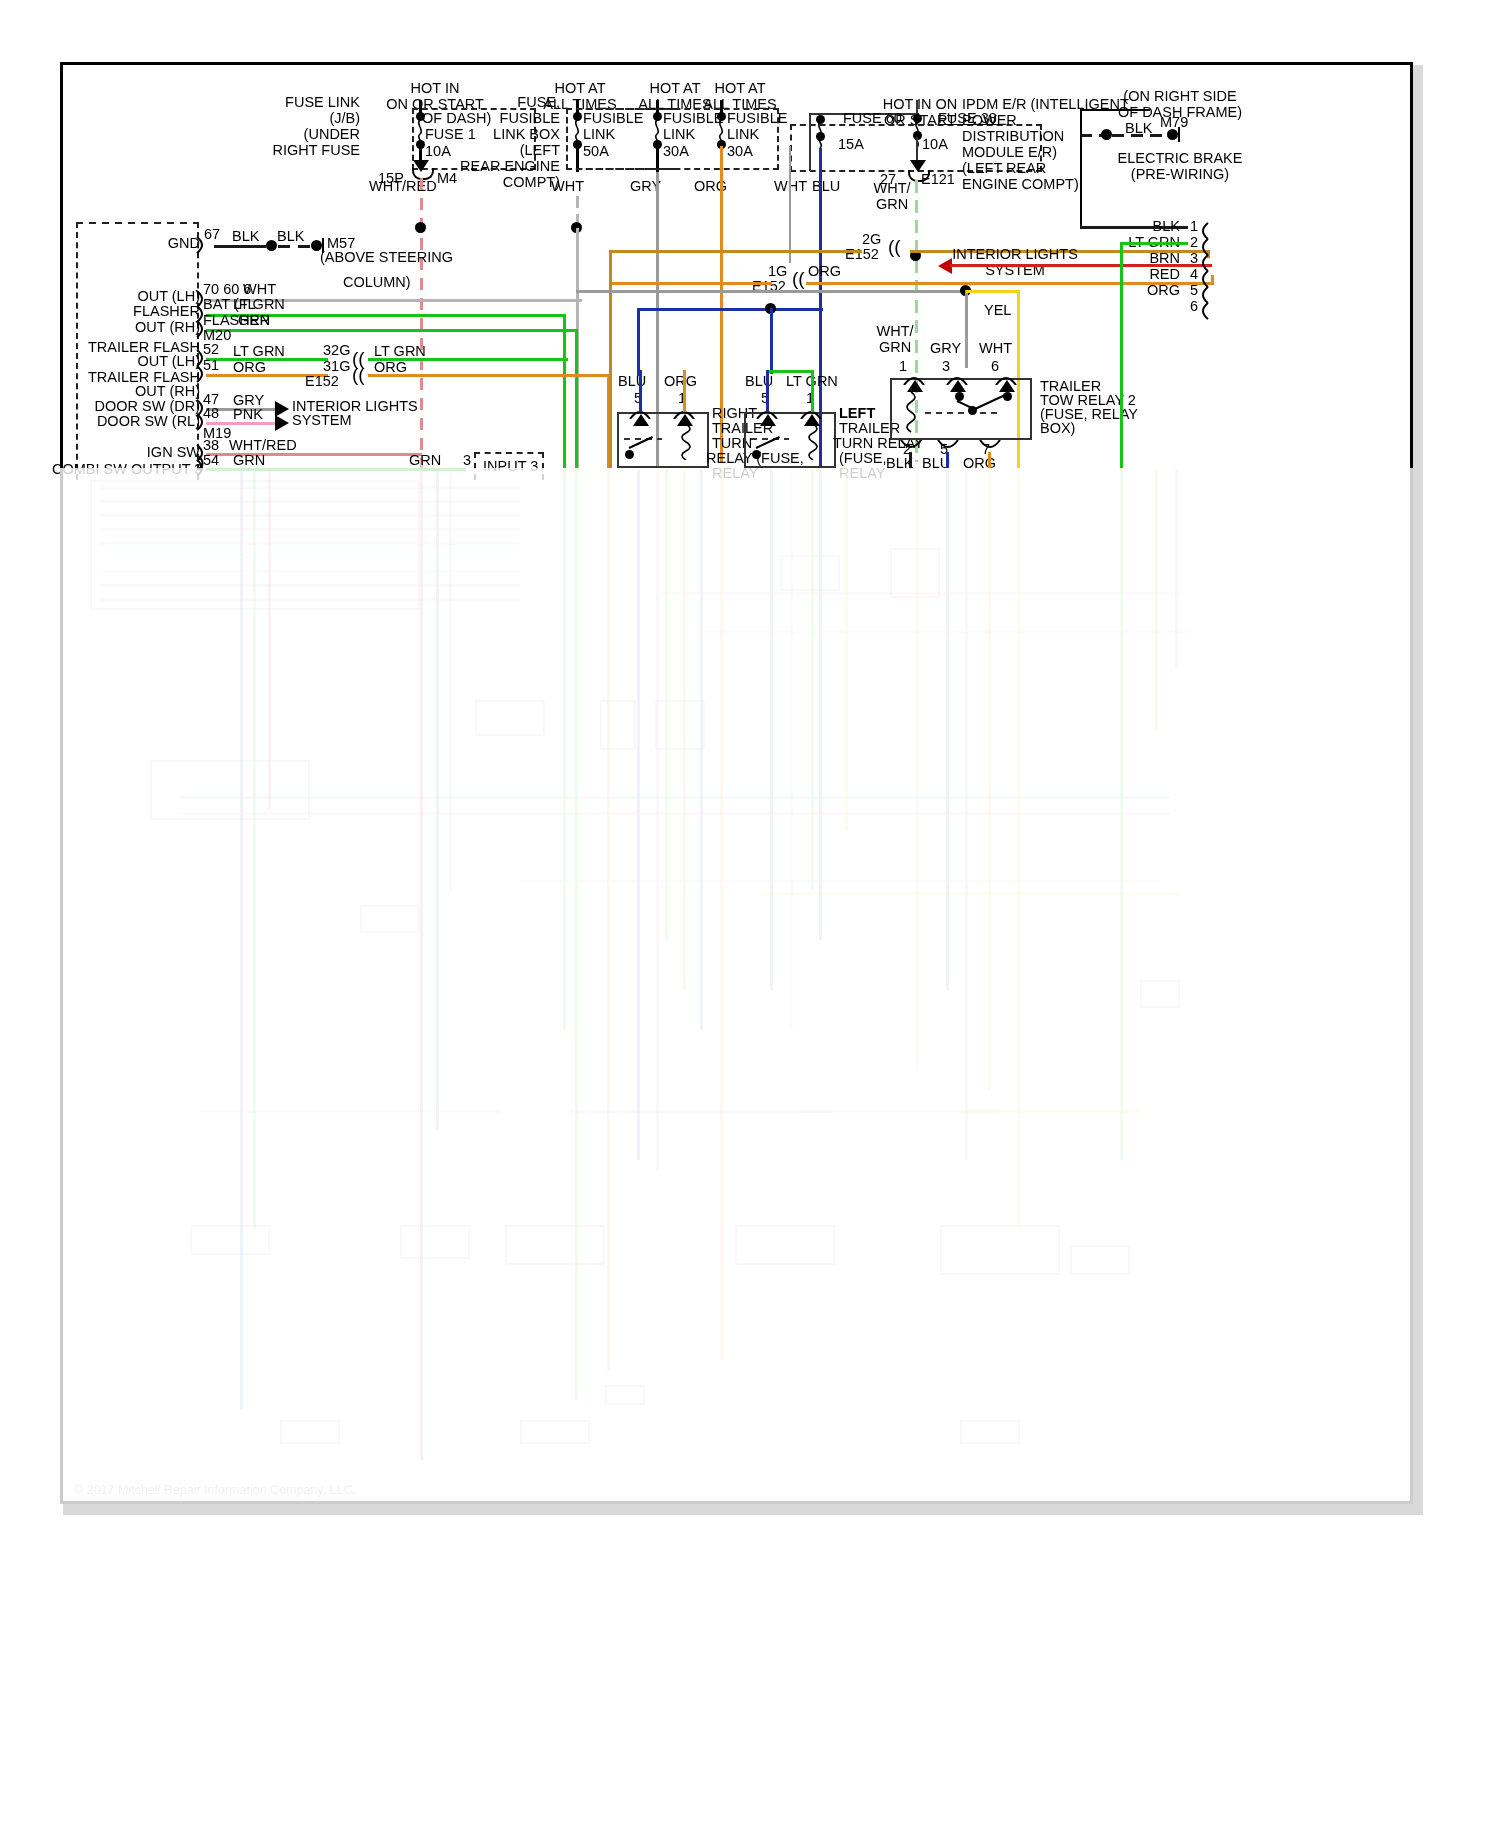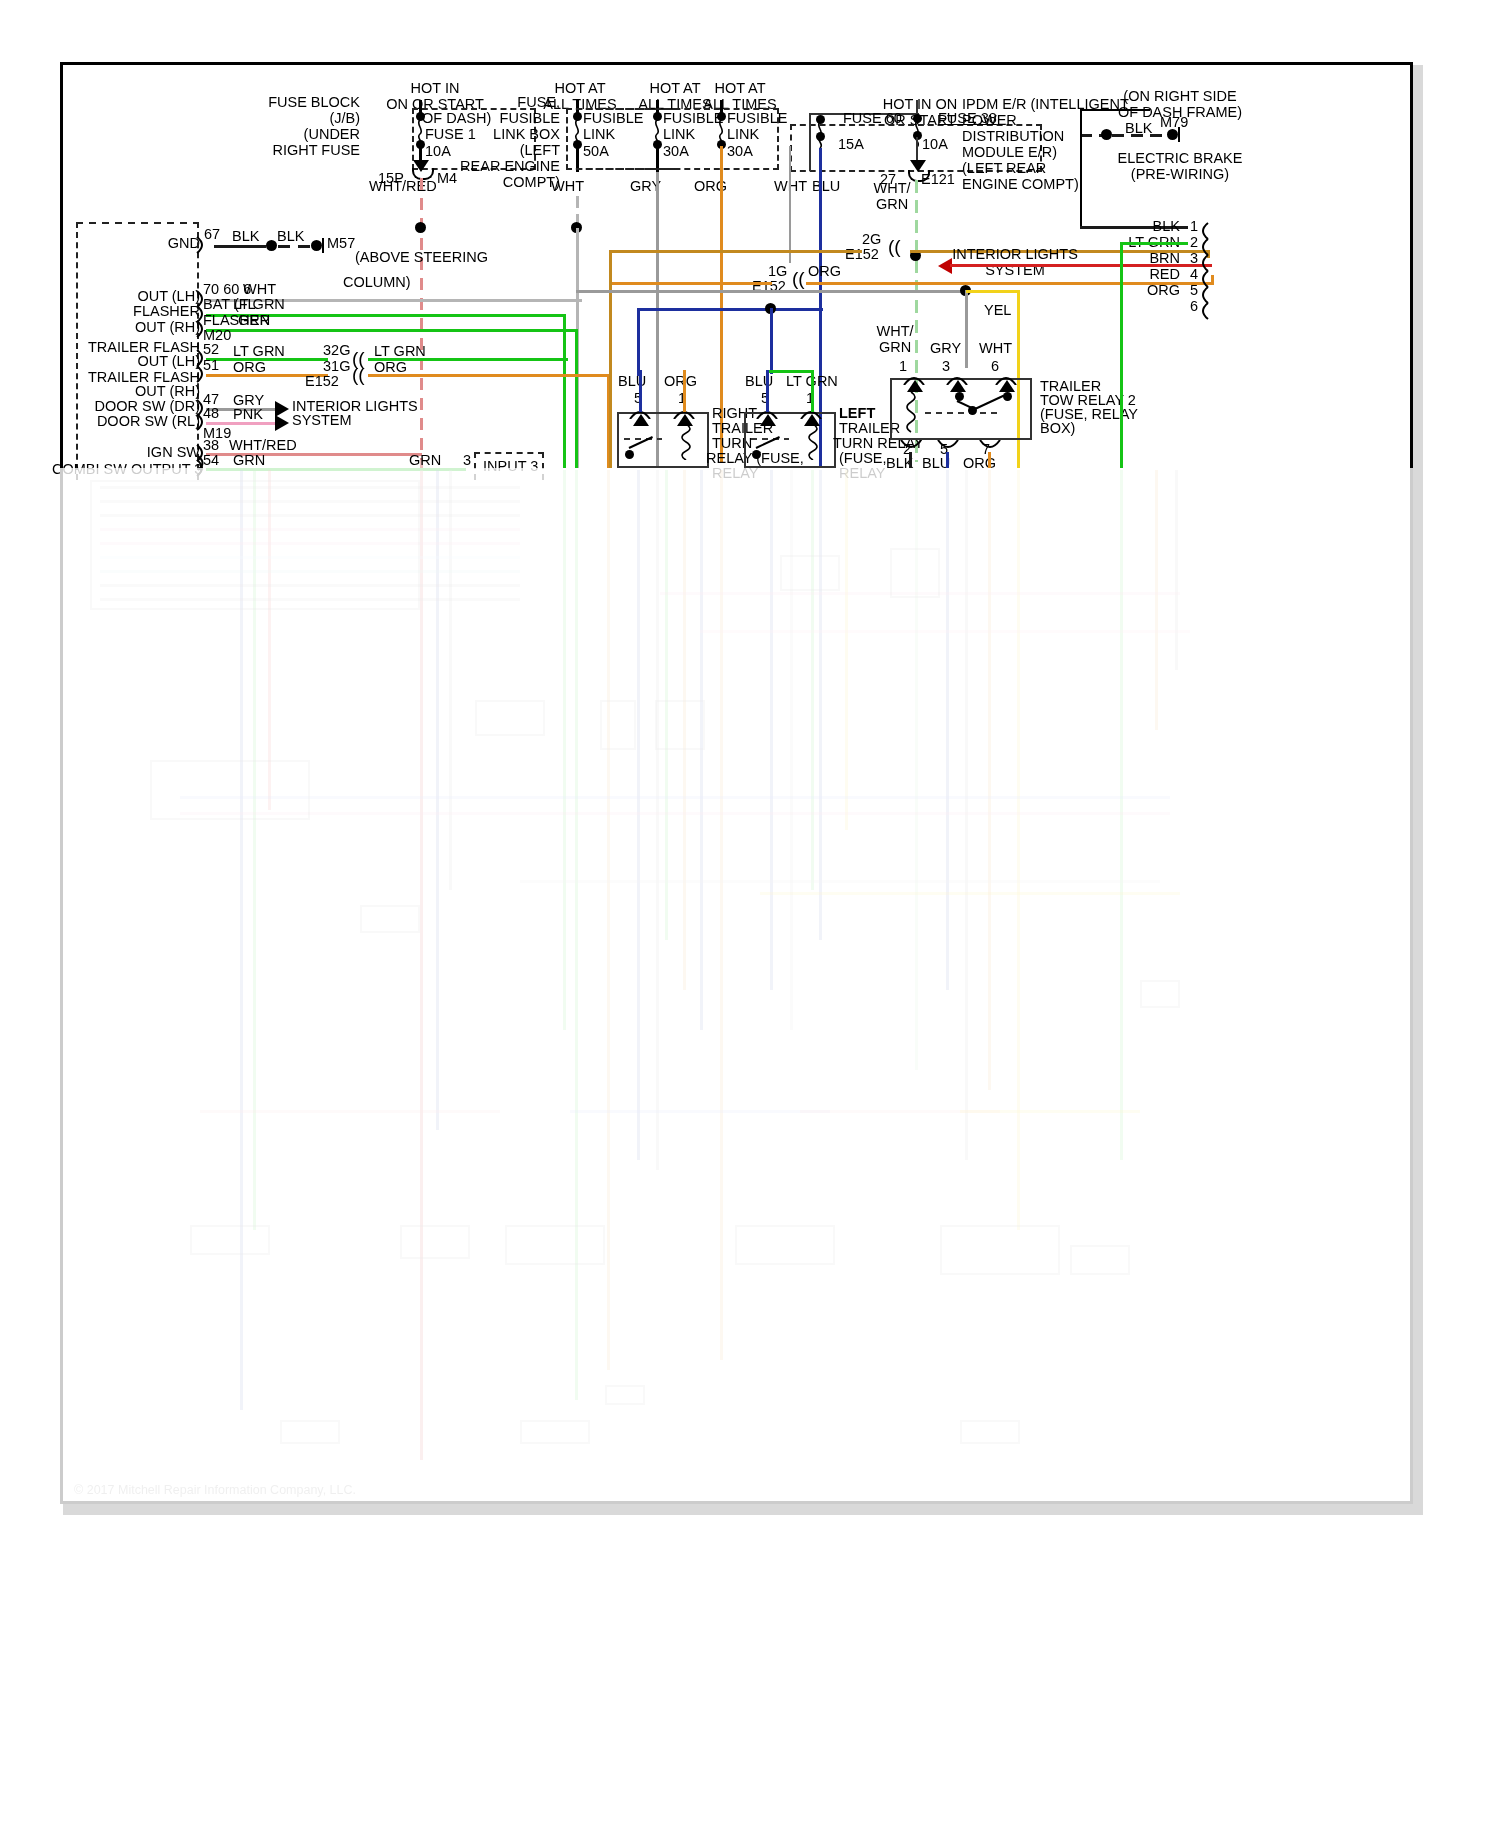--- a/index.html
+++ b/index.html
@@ -55,21 +55,21 @@
 <body>
 
 <div id="root">
 
   <div class="page-shadow"></div>
   <div class="frame-outer"></div>
 
   <div class="t c" style="left:345px;top:80px;width:180px;">HOT IN<br>ON OR START</div>
 
   <div class="dbox" style="left:412px;top:108px;width:124px;height:62px;"></div>
-  <div class="t r" style="left:250px;top:94px;width:110px;">FUSE BLOCK</div>
+  <div class="t r" style="left:250px;top:94px;width:110px;">FUSE LINK</div>
   <div class="t r" style="left:250px;top:110px;width:110px;">(J/B)</div>
   <div class="t r" style="left:250px;top:126px;width:110px;">(UNDER</div>
   <div class="t r" style="left:250px;top:142px;width:110px;">RIGHT FUSE</div>
   <div class="t" style="left:422px;top:110px;">OF DASH)</div>
   <div class="t" style="left:425px;top:126px;">FUSE 1</div>
   <div class="t" style="left:425px;top:143px;">10A</div>
 
   <div class="w wv" style="left:419px;top:100px;height:14px;background:#000;"></div>
   <div class="dot sm" style="left:416px;top:112px;"></div>
   <svg class="fuse-sq" style="left:414px;top:120px;" viewBox="0 0 12 26">
@@ -193,21 +193,21 @@
   <div class="t" style="left:204px;top:226px;">67</div>
   <div class="t" style="left:232px;top:228px;">BLK</div>
   <div class="t" style="left:277px;top:228px;">BLK</div>
   <div class="w wh" style="left:214px;top:245px;width:52px;background:#1a1a1a;"></div>
   <div class="dot" style="left:266px;top:240px;"></div>
   <div class="w wh" style="left:278px;top:245px;width:34px;
        background:repeating-linear-gradient(to right,#1a1a1a 0 12px,transparent 12px 20px);"></div>
   <div class="dot" style="left:311px;top:240px;"></div>
   <div class="w wv" style="left:322px;top:238px;height:15px;width:2px;background:#000;"></div>
   <div class="t" style="left:327px;top:235px;">M57</div>
-  <div class="t" style="left:320px;top:249px;margin-left:35px;">(ABOVE STEERING</div>
+  <div class="t" style="left:320px;top:249px;">(ABOVE STEERING</div>
   <div class="t" style="left:343px;top:274px;">COLUMN)</div>
 
   <div class="vdash" style="left:76px;top:222px;height:258px;"></div>
   <div class="w wh" style="left:76px;top:222px;width:122px;height:2px;
        background:repeating-linear-gradient(to right,#222 0 7px,transparent 7px 13px);"></div>
   <div class="vdash" style="left:197px;top:222px;height:258px;"></div>
 
   <svg style="position:absolute;left:196px;top:224px;width:14px;height:252px;" viewBox="0 0 14 252">
     <path d="M2 232 q9 7 0 14" stroke="#000" stroke-width="2" fill="none" transform="translate(0,0)"></path>
   </svg>

